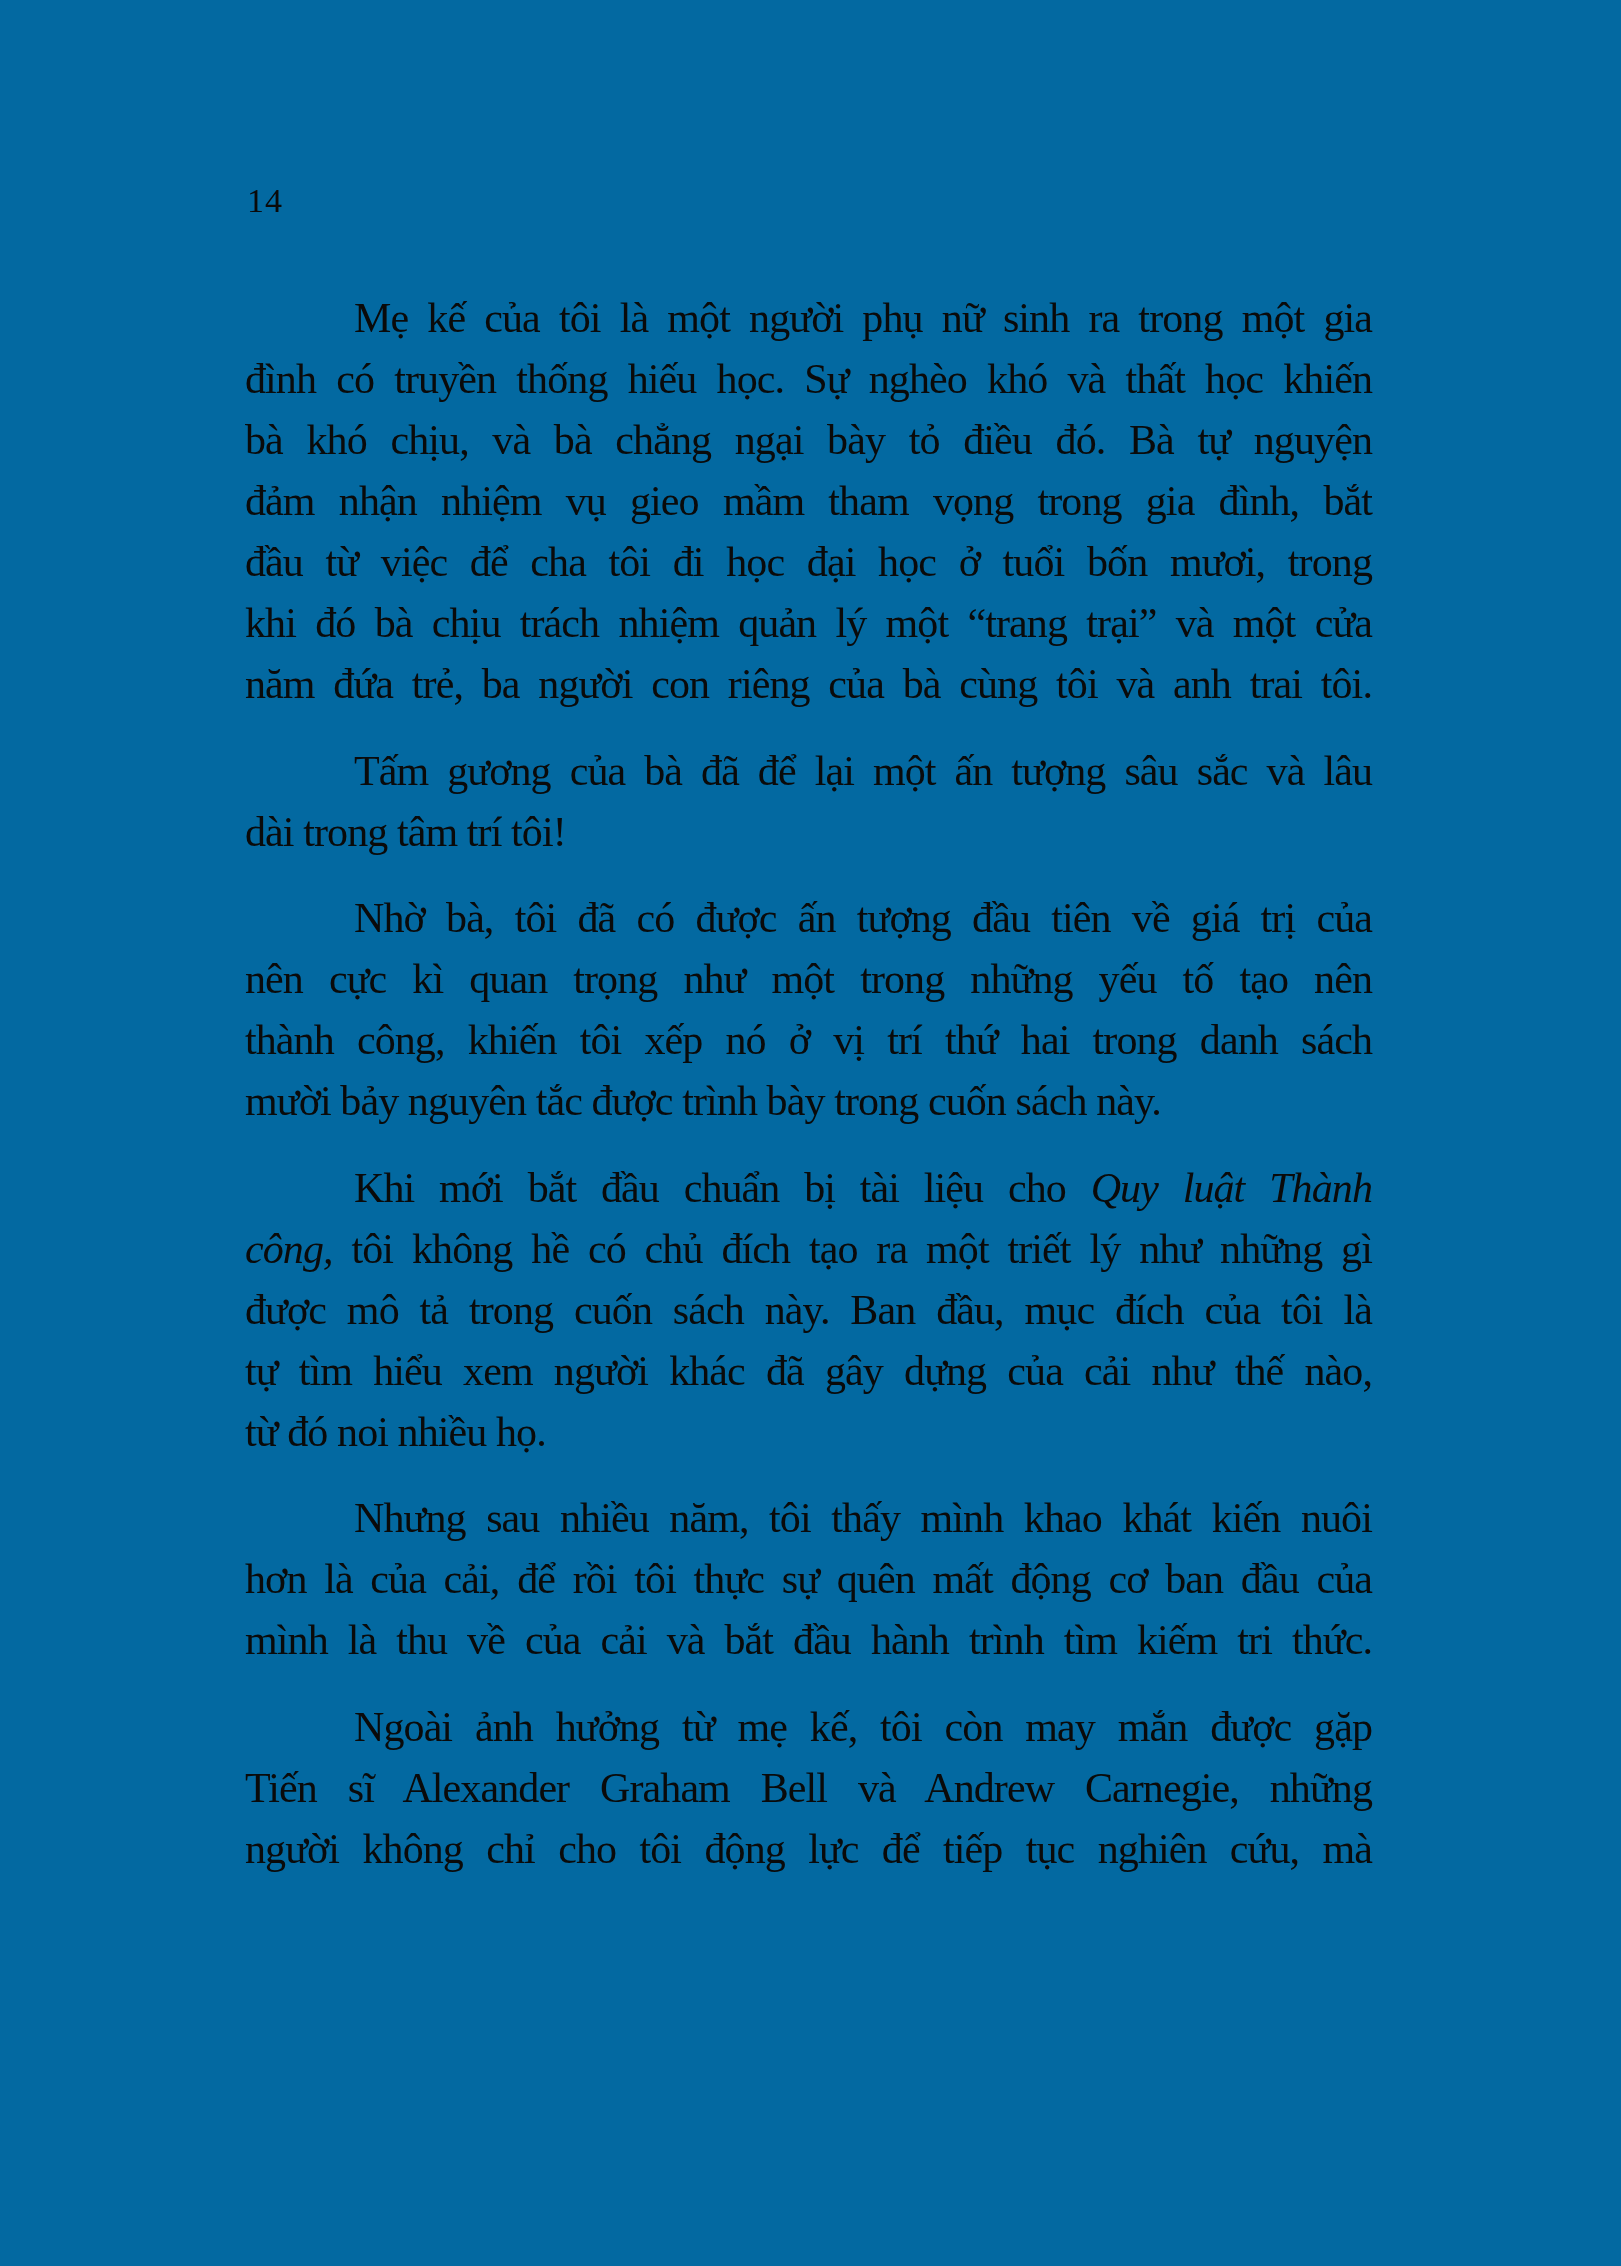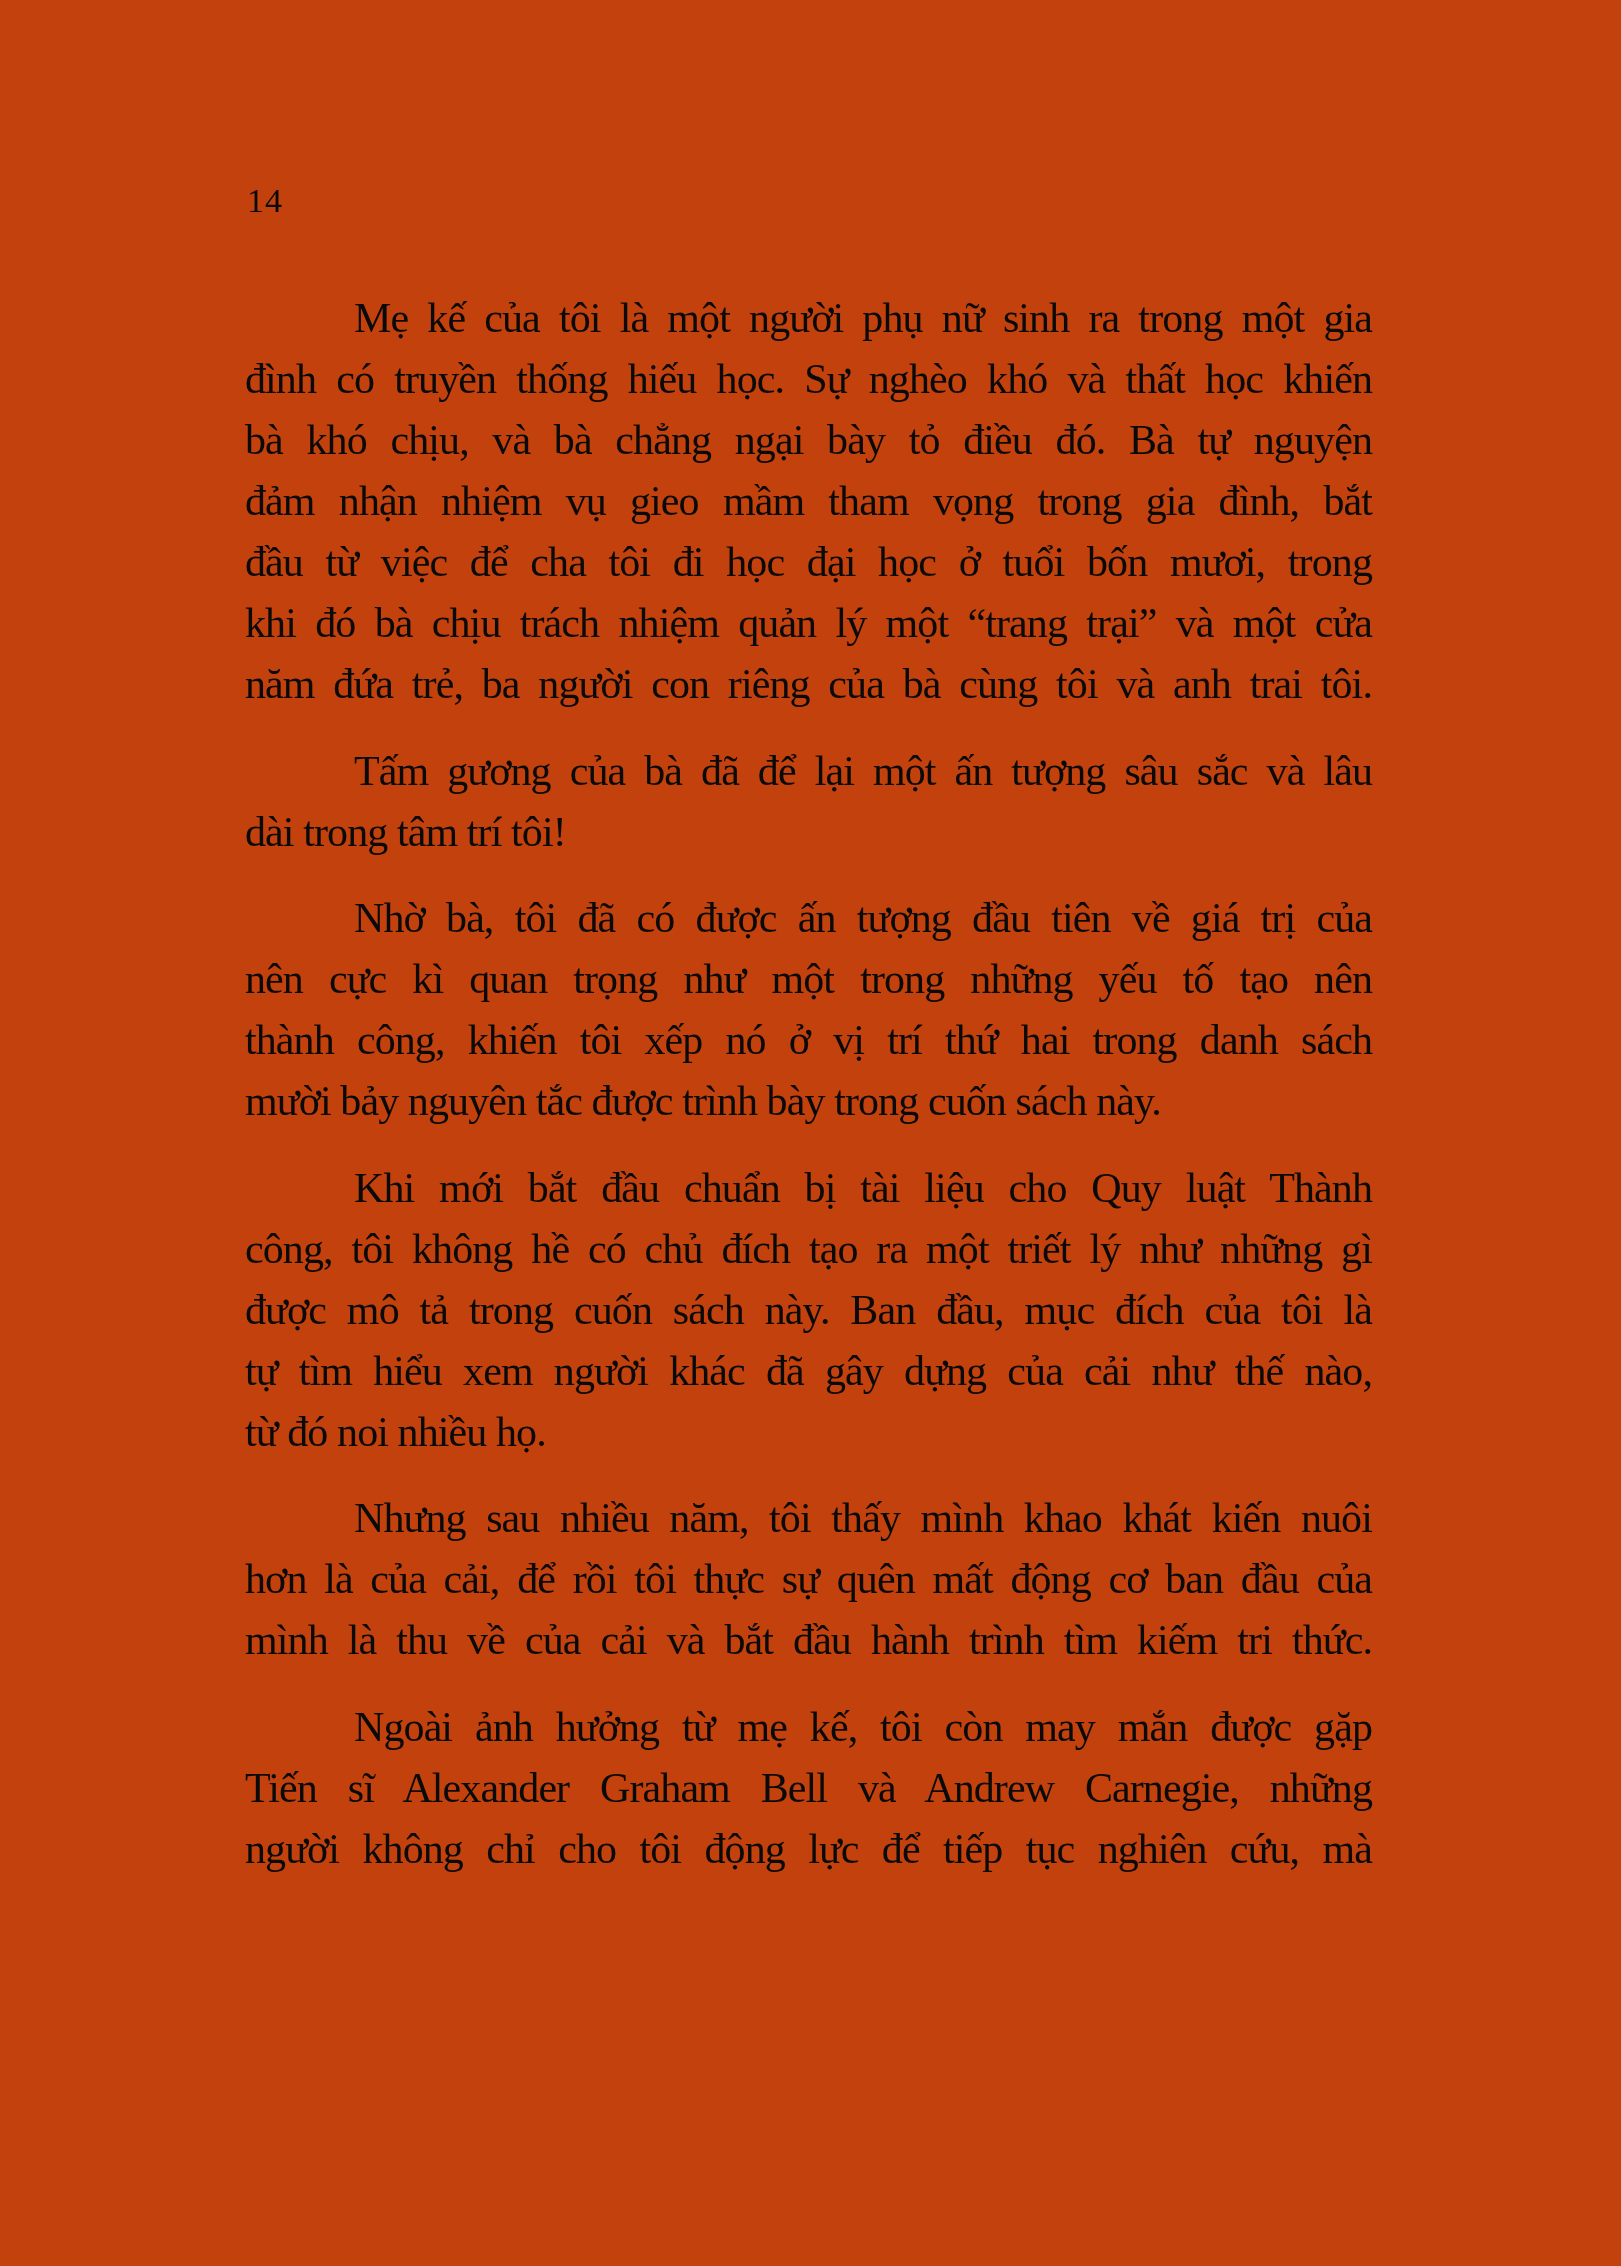--- a/index.html
+++ b/index.html
@@ -5,21 +5,21 @@
   html, body {
     margin: 0;
     padding: 0;
     background: #e8e8e8;
   }
   .page {
     position: relative;
     width: 1622px;
     height: 2267px;
     margin: 0 auto;
-    background: #c2410c;
+    background: #0369a1;
     color: #0a0a0a;
     font-family: "Liberation Serif", "DejaVu Serif", serif;
     overflow: hidden;
   }
   .page-number {
     position: absolute;
     left: 247px;
     top: 184px;
     font-size: 34px;
     line-height: 1;
@@ -50,20 +50,21 @@
     text-justify: inter-word;
   }
   .line.flush {
     text-align: left;
     text-align-last: left;
   }
   .line.indent {
     padding-left: 109px;
   }
   .run.italic {
+    font-style: italic;
   }
 </style>
 </head>
 <body>
 
 <div class="page">
   <div class="page-number">14</div>
   <div class="body-text">
       <div class="paragraph">
         <div class="line indent"><span class="run">Mẹ kế của tôi là một người phụ nữ sinh ra trong một gia</span></div>

